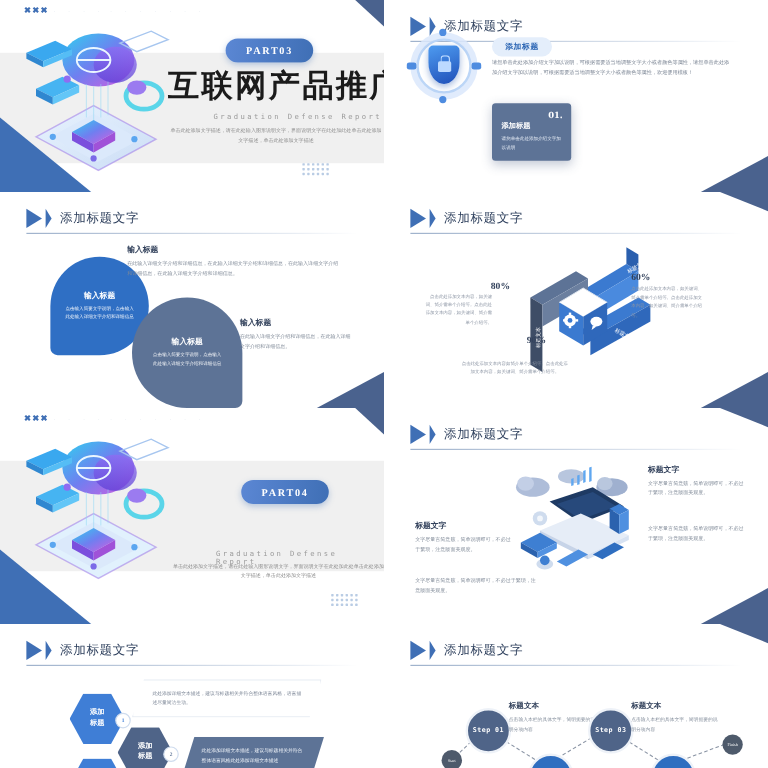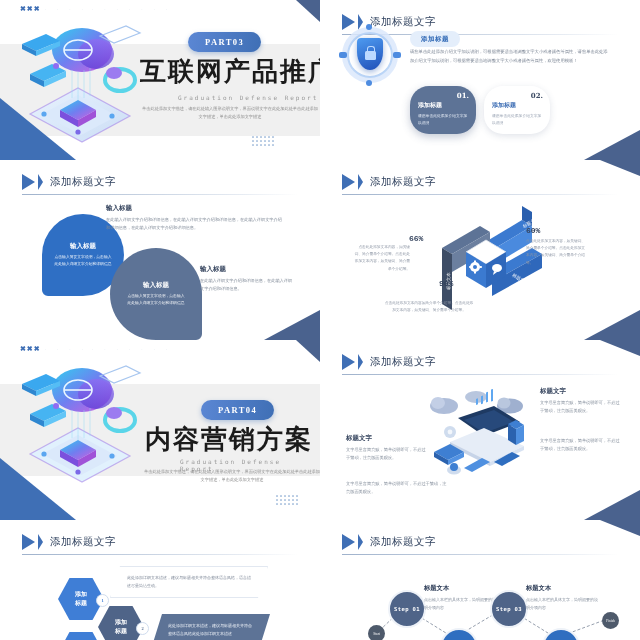--- a/index.html
+++ b/index.html
@@ -56,21 +56,21 @@
      display:flex;align-items:center;justify-content:center;
      box-shadow:0 2px 6px rgba(40,90,180,.45);}
   .padlock{width:11px;height:9px;background:#bcd9ff;border-radius:1.5px;position:relative;margin-top:2px;}
   .padlock:before{content:"";position:absolute;left:2.5px;top:-5px;width:6px;height:6px;
      border:1.6px solid #bcd9ff;border-bottom:none;border-radius:3px 3px 0 0;}
   .nub{position:absolute;width:8px;height:6px;background:#4e8ce0;border-radius:2px;}
   .title-pill{position:absolute;border-radius:8px;background:#e4eefb;color:#2f68b5;
      font-size:6.5px;font-weight:700;padding:3.5px 11px;letter-spacing:.5px;}
   .para{position:absolute;font-size:4.3px;color:#7b8594;line-height:2.05;}
   .cards{position:absolute;display:flex;gap:8px;}
-  .card{width:66px;height:48px;border-radius:19px;background:#fff;
+  .card{width:66px;height:48px;border-radius:3px;background:#fff;
         box-shadow:0 2px 7px rgba(60,80,120,.16);position:relative;padding:8px 8px 0 8px;
         box-sizing:border-box;}
   .card.active{background:#5d7396;box-shadow:0 3px 9px rgba(60,80,120,.3);}
   .card .num{position:absolute;right:7px;top:5px;font-size:7px;font-weight:700;color:#3b4a63;
              font-family:"DejaVu Serif",serif;}
   .card.active .num{color:#ffffff;}
   .card .ct{font-size:6px;font-weight:700;color:#3f6fb5;margin-top:7px;}
   .card.active .ct{color:#fff;}
   .card .cd{font-size:3.8px;color:#98a2b2;line-height:1.85;margin-top:3px;}
   .card.active .cd{color:#e4ebf5;}
@@ -80,21 +80,21 @@
         text-align:center;color:#fff;}
   .drop.b{background:#2f6fc4;}
   .drop.d{background:#5d7396;border-radius:50% 50% 6px 50%;}
   .drop .dt{font-size:6.5px;font-weight:700;margin-bottom:3px;}
   .drop .dd{font-size:3.8px;line-height:1.85;width:60px;opacity:.93;}
   .sidetxt{position:absolute;}
   .sidetxt .st{font-size:6.5px;font-weight:700;color:#33425c;margin-bottom:3px;}
   .sidetxt .sd{font-size:4.2px;color:#7e8896;line-height:1.95;}
   
   .pct{position:absolute;font-size:8px;font-weight:700;color:#33425c;
-       font-family:Liberation Mono, monospace;}
+       font-family:Liberation Serif, serif;}
   .pdesc{position:absolute;font-size:3.7px;color:#8b94a3;line-height:1.95;}
   
   .blk{position:absolute;}
   .blk .bt{font-size:6.5px;font-weight:700;color:#33425c;margin-bottom:3px;}
   .blk .bd{font-size:4.2px;color:#818b99;line-height:1.95;}
   
   .hex{position:absolute;width:46px;height:42px;color:#fff;display:flex;
        align-items:center;justify-content:center;text-align:center;
        font-size:6px;font-weight:700;line-height:1.5;
        clip-path:polygon(25% 0,75% 0,100% 50%,75% 100%,25% 100%,0 50%);}
@@ -232,25 +232,20 @@
 
     <div class="title-pill" style="left:90px;top:31px;">添加标题</div>
     <div class="para" style="left:90px;top:48px;width:198px;">请您单击此处添加介绍文字加以说明，可根据需要适当地调整文字大小或者颜色等属性，请您单击此处添加介绍文字加以说明，可根据需要适当地调整文字大小或者颜色等属性，欢迎使用模板！</div>
 
     <div class="cards" style="left:90px;top:86px;">
       <div class="card active">
         <span class="num">01.</span>
         <div class="ct">添加标题</div>
         <div class="cd">请您单击此处添加介绍文字加以说明</div>
       </div>
-      <div class="card">
-        <span class="num">02.</span>
-        <div class="ct">添加标题</div>
-        <div class="cd">请您单击此处添加介绍文字加以说明</div>
-      </div>
     </div>
     <div class="corner-tri"></div>
   </div>
 
   <div class="slide">
     <div class="hdr">
       <span class="arrow"></span>
       <span class="arrow2"></span>
       <span class="ht">添加标题文字</span>
     </div>
@@ -312,21 +307,21 @@
           <rect x="71.6" y="68" width="2.2" height="2"></rect>
       </g>
       <ellipse cx="89" cy="70" rx="5" ry="4" fill="#fff"></ellipse>
       <path d="M86 73 l-1 4 l4 -3 z" fill="#fff"></path>
 
       <text x="116" y="30" fill="#ffffff" font-size="4.4" font-family="DejaVu Serif, serif" transform="rotate(-31 116 30)">标题文本</text>
       <text x="42" y="92" fill="#ffffff" font-size="4.4" font-family="DejaVu Serif, serif" transform="rotate(-90 42 92)">标题文本</text>
       <text x="104" y="78" fill="#ffffff" font-size="4.4" font-family="DejaVu Serif, serif" transform="rotate(29 104 78)">标题文本</text>
     </svg>
 
-    <div class="pct" style="left:89px;top:74px;">66%</div>
+    <div class="pct" style="left:89px;top:74px;">80%</div>
     <div class="pdesc" style="left:34px;top:84px;width:56px;text-align:right;">点击此处添加文本内容，如关键词、简介需单个介绍等。点击此处添加文本内容，如关键词、简介需单个介绍等。</div>
 
     <div class="pct" style="left:206px;top:66px;">60%</div>
     <div class="pdesc" style="left:206px;top:78px;width:60px;">点击此处添加文本内容，如关键词、简介需单个介绍等。点击此处添加文本内容，如关键词、简介需单个介绍等。</div>
 
     <div class="pct" style="left:119px;top:119px;">90%</div>
     <div class="pdesc" style="left:64px;top:140px;width:90px;text-align:center;">点击此处添加文本内容如简介单个介绍等。点击此处添加文本内容，如关键词、简介需单个介绍等。</div>
     <div class="corner-tri"></div>
   </div>
 
@@ -367,21 +362,20 @@
       <ellipse cx="104" cy="62" rx="15" ry="11" fill="none" stroke="#3fd0e8" stroke-width="4" opacity=".85"></ellipse>
       <ellipse cx="98" cy="55" rx="8" ry="6" fill="#9b7bf0"></ellipse>
       <path d="M84 18 L110 8 L124 15 L98 25 Z" fill="none" stroke="#a7c6ef" stroke-width="1.2"></path>
       <circle cx="28" cy="96" r="2.6" fill="#5aa6f0"></circle>
         <circle cx="96" cy="98" r="2.6" fill="#5aa6f0"></circle>
       <circle cx="62" cy="114" r="2.6" fill="#7b6ae8"></circle>
       <circle cx="40" cy="48" r="3" fill="#8f6cf2"></circle>
     </svg>
 
     <div class="partbadge" style="left:189px;top:60px;">PART04</div>
-    <div class="bigtitle" style="left:145px;top:82px;">内容营销方案</div>
     <div class="suben" style="left:180px;top:118px;">Graduation Defense Report</div>
     <div class="subcn" style="left:142px;top:128px;">单击此处添加文字描述，请在此处输入图形说明文字，界面说明文字在此处加此处单击此处添加文字描述，单击此处添加文字描述</div>
     <div class="dots" style="left:276px;top:155px;">
       <i></i>
         <i></i>
         <i></i>
         <i></i>
         <i></i>
         <i></i>
         <i></i>

